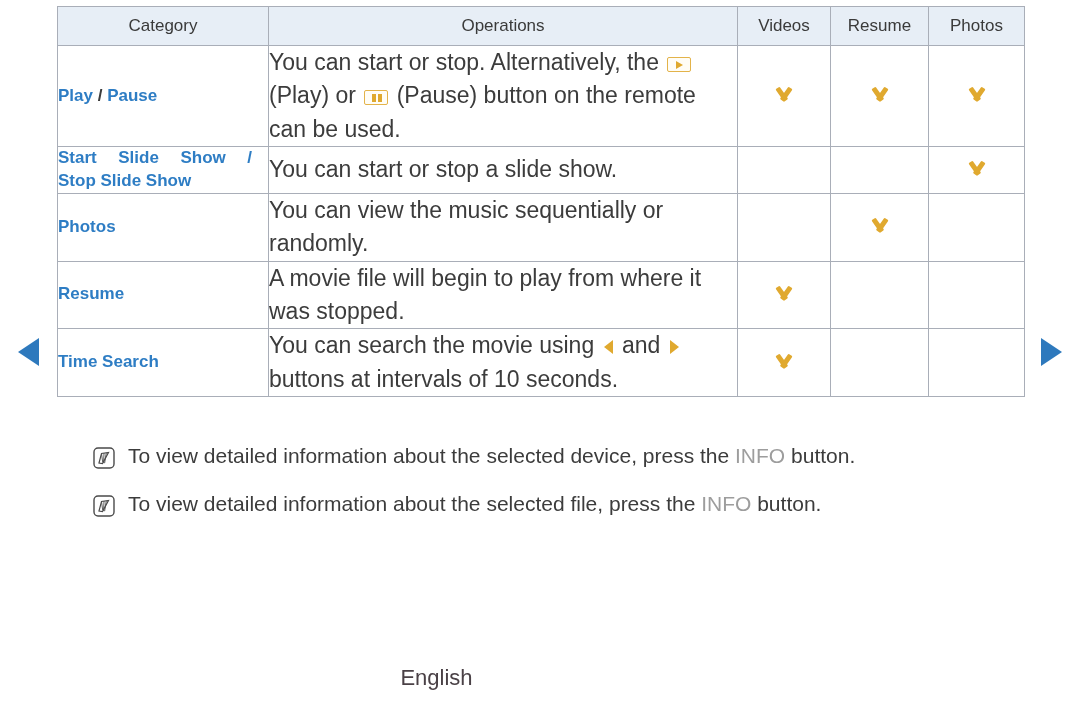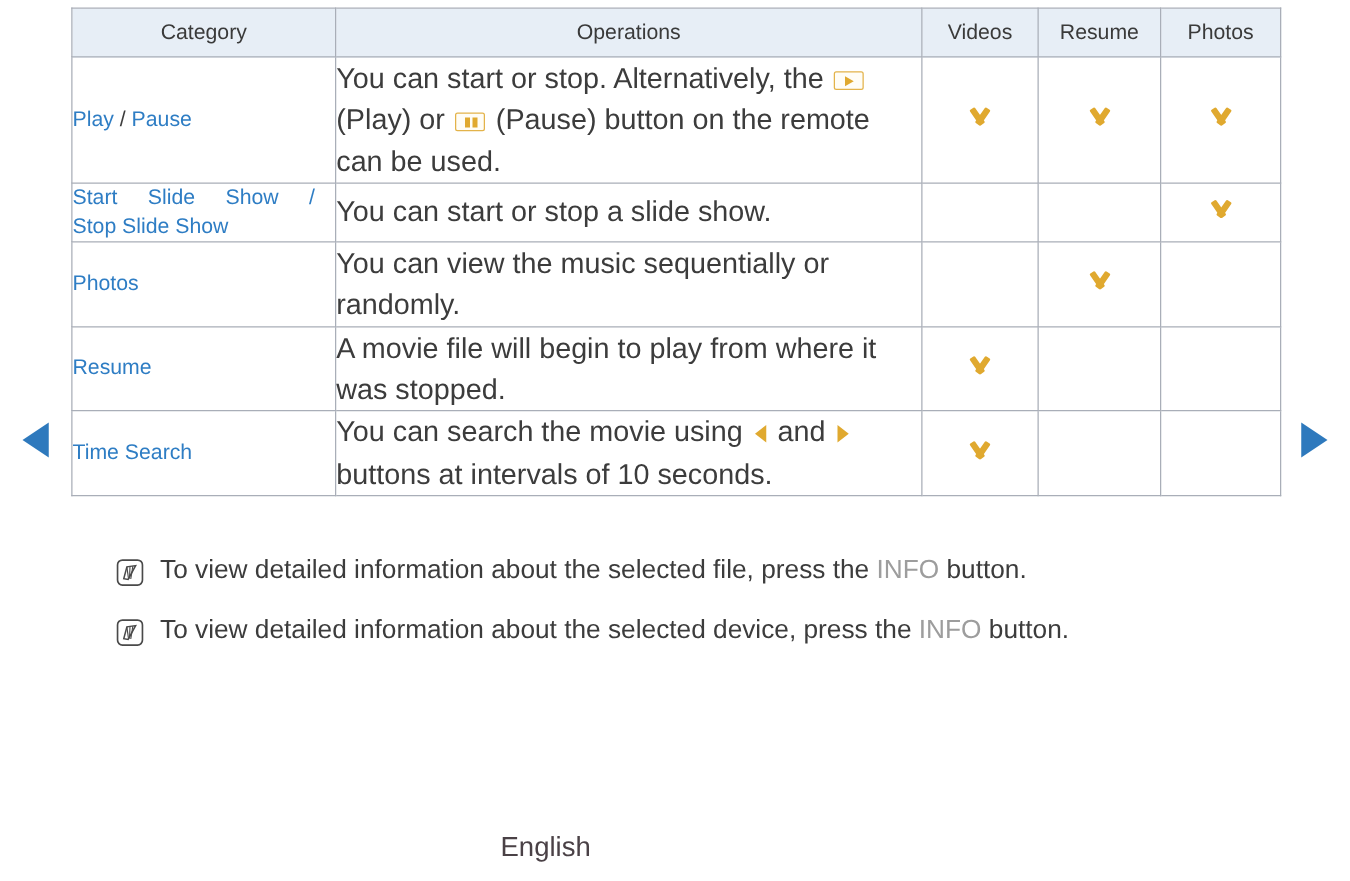--- a/index.html
+++ b/index.html
@@ -65,21 +65,21 @@
   }
 
   col.c-category { width: 211px; }
   col.c-operations { width: 469px; }
   col.c-videos { width: 93px; }
   col.c-music   { width: 98px; }
   col.c-photos  { width: 96px; }
 
   td.category {
     color: #2e7dc4;
-    font-weight: normal;
+    font-weight: bold;
     font-size: 17px;
     padding: 6px 14px 6px 16px;
     line-height: 1.35;
     text-align: left;
   }
   td.category.justify {
     text-align: justify;
     text-align-last: justify;
     padding-right: 16px;
   }
@@ -307,50 +307,50 @@
         <td class="mark"><span class="chev"></span></td>
         <td class="mark"></td>
         <td class="mark"></td>
       </tr>
 
     </tbody>
   </table>
 </div>
 
 <div class="notes">
+
+  <div class="note-row">
+    <span class="note-icon">
+      <svg width="22" height="22" viewBox="0 0 22 22">
+        <rect x="1" y="1" width="20" height="20" rx="4" ry="4" fill="none" stroke="#4a4a4a" stroke-width="1.4"></rect>
+        <path d="M6 16 L8.5 6.5 L15.5 5.5 L9.5 16.5 Z" fill="none" stroke="#4a4a4a" stroke-width="1.2"></path>
+        <path d="M8.5 6.5 L9.7 15.2" fill="none" stroke="#4a4a4a" stroke-width="0.9"></path>
+        <path d="M11 6 L10.6 15.8" fill="none" stroke="#4a4a4a" stroke-width="0.9"></path>
+        <path d="M13.3 5.8 L11.6 16.2" fill="none" stroke="#4a4a4a" stroke-width="0.9"></path>
+      </svg>
+    </span>
+    <span class="note-text">
+      <span>To view detailed information about the selected device, press the</span>
+      <span class="info-word">INFO</span>
+      <span>button.</span>
+    </span>
+  </div>
 
   <div class="note-row">
     <span class="note-icon">
       <svg width="22" height="22" viewBox="0 0 22 22">
         <rect x="1" y="1" width="20" height="20" rx="4" ry="4" fill="none" stroke="#4a4a4a" stroke-width="1.4"></rect>
         <path d="M6 16 L8.5 6.5 L15.5 5.5 L9.5 16.5 Z" fill="none" stroke="#4a4a4a" stroke-width="1.2"></path>
         <path d="M8.5 6.5 L9.7 15.2" fill="none" stroke="#4a4a4a" stroke-width="0.9"></path>
         <path d="M11 6 L10.6 15.8" fill="none" stroke="#4a4a4a" stroke-width="0.9"></path>
         <path d="M13.3 5.8 L11.6 16.2" fill="none" stroke="#4a4a4a" stroke-width="0.9"></path>
       </svg>
     </span>
     <span class="note-text">
       <span>To view detailed information about the selected file, press the</span>
       <span class="info-word">INFO</span>
       <span>button.</span>
     </span>
   </div>
 
-  <div class="note-row">
-    <span class="note-icon">
-      <svg width="22" height="22" viewBox="0 0 22 22">
-        <rect x="1" y="1" width="20" height="20" rx="4" ry="4" fill="none" stroke="#4a4a4a" stroke-width="1.4"></rect>
-        <path d="M6 16 L8.5 6.5 L15.5 5.5 L9.5 16.5 Z" fill="none" stroke="#4a4a4a" stroke-width="1.2"></path>
-        <path d="M8.5 6.5 L9.7 15.2" fill="none" stroke="#4a4a4a" stroke-width="0.9"></path>
-        <path d="M11 6 L10.6 15.8" fill="none" stroke="#4a4a4a" stroke-width="0.9"></path>
-        <path d="M13.3 5.8 L11.6 16.2" fill="none" stroke="#4a4a4a" stroke-width="0.9"></path>
-      </svg>
-    </span>
-    <span class="note-text">
-      <span>To view detailed information about the selected device, press the</span>
-      <span class="info-word">INFO</span>
-      <span>button.</span>
-    </span>
-  </div>
-
 </div>
 
 <div class="footer">English</div>
 
 </body></html>

